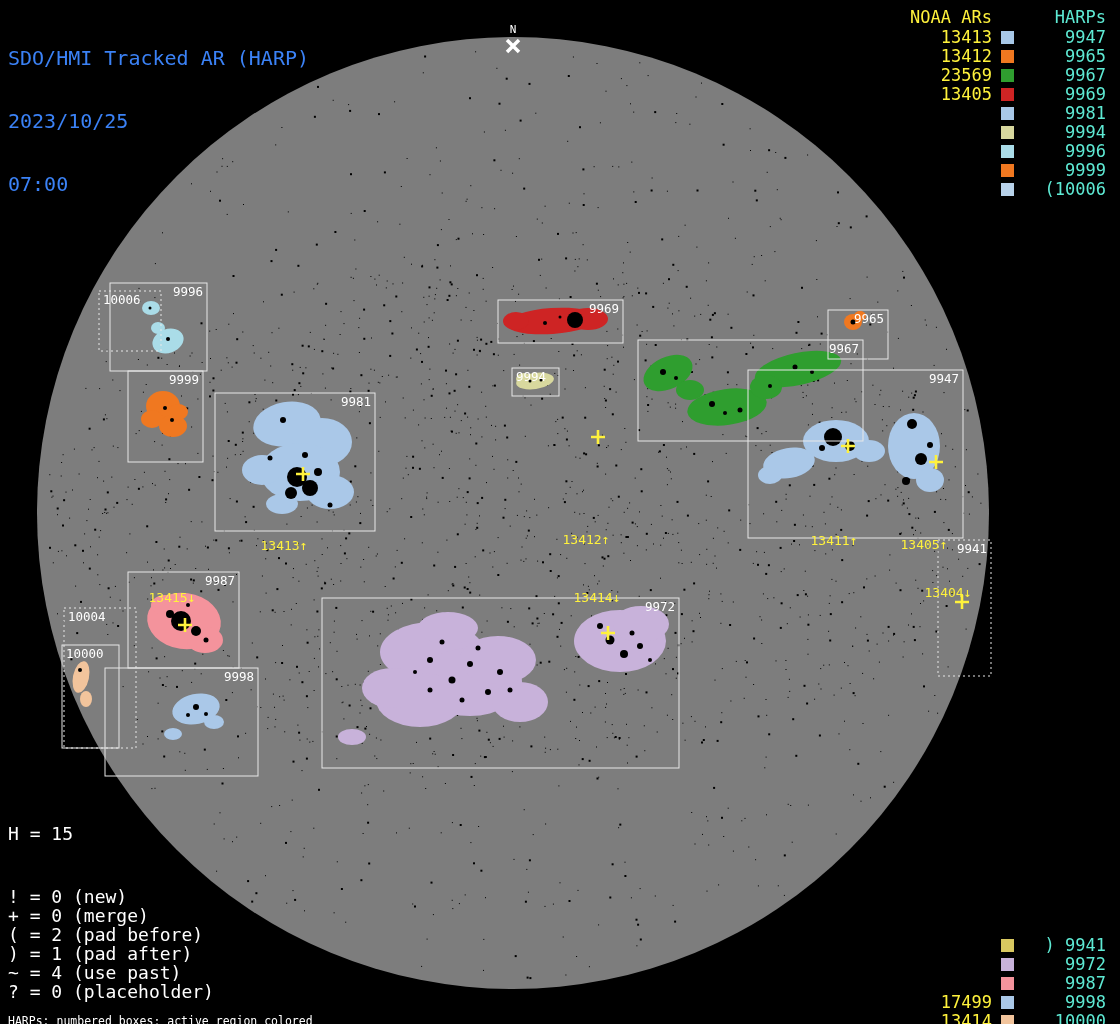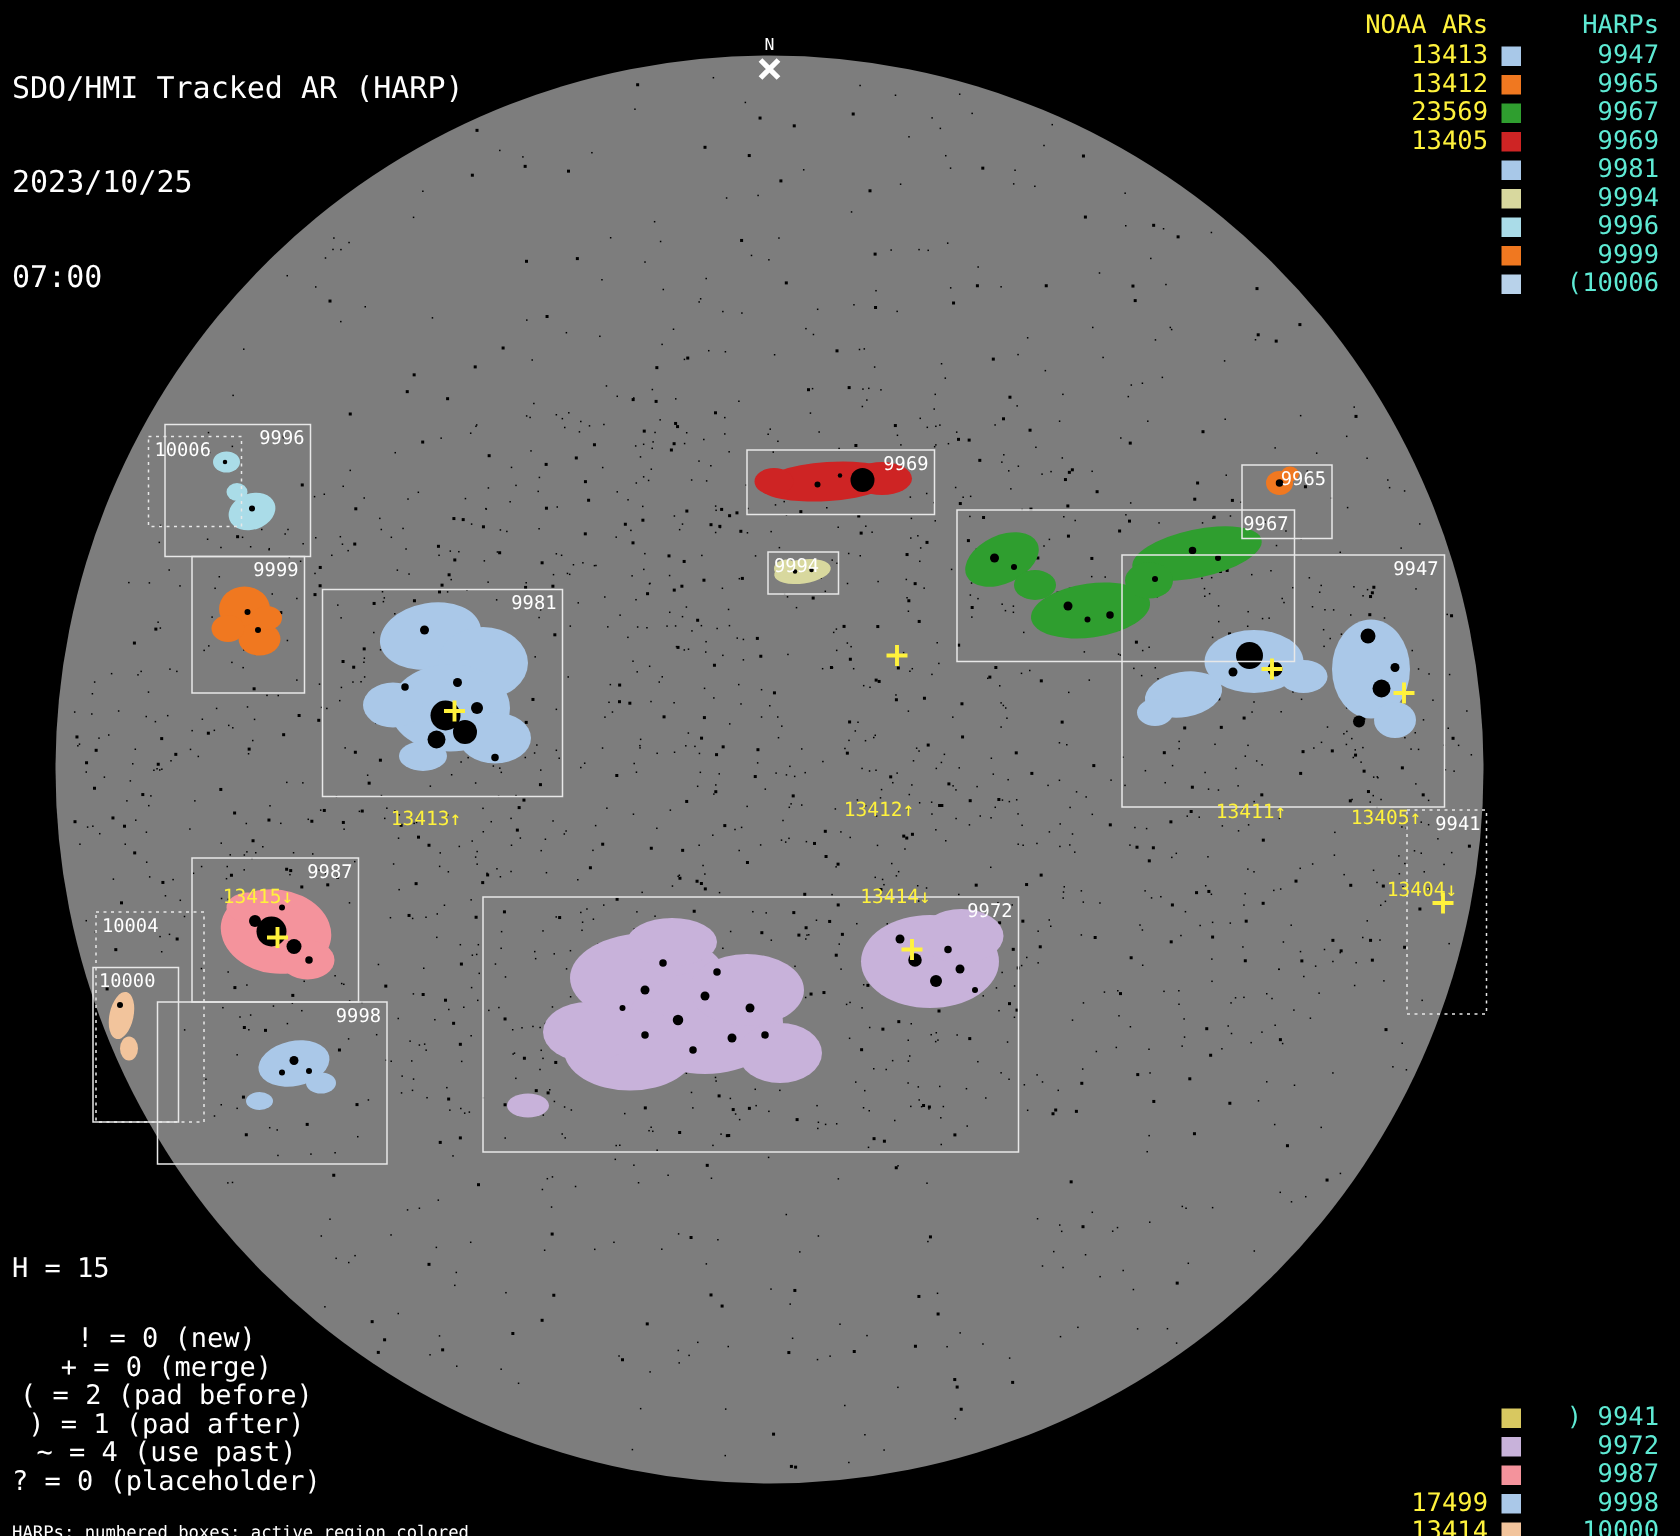--- a/index.html
+++ b/index.html
@@ -1,32 +1,32 @@
 <!DOCTYPE html>
 <html style="--yellow: #fff23c;"><head>
 <meta charset="utf-8">
 <style>
   html,body{margin:0;padding:0;background:#000;}
   body{width:1120px;height:1024px;overflow:hidden;font-family:"DejaVu Sans Mono",monospace;}
   .stage{position:relative;width:1120px;height:1024px;background:#000;}
   #disk-svg{position:absolute;left:0;top:0;}
-  .header{position:absolute;left:8px;top:6px;color:#ffffff;font-size:20px;line-height:21px;white-space:pre;}
+  .header{position:absolute;left:8px;top:6px;color:#3b82f6;font-size:20px;line-height:21px;white-space:pre;}
   .legend{position:absolute;right:14px;}
   .legend-top{top:6px;}
   .legend-bottom{top:936px;}
   .lrow{display:grid;grid-template-columns:95px 32px 82px;height:19px;align-items:center;font-size:17px;line-height:19px;}
   .lrow.lhead{height:22px;}
   .noaa-col{text-align:right;color:var(--yellow,#fff23c);white-space:pre;}
   .harp-col{text-align:right;color:#5eead4;white-space:pre;}
   .swatch-col{display:flex;align-items:center;}
   .swatch{display:inline-block;width:13px;height:13px;margin-left:9px;}
   .stats{position:absolute;left:8px;top:824px;color:#fff;font-size:18px;line-height:19px;}
-  #stats-lines{margin-top:28px;text-align:center;}
+  #stats-lines{margin-top:44px;}
   #stats-lines div{line-height:19px;white-space:pre;}
-  .harp-count{white-space:pre;margin-top:12px;}
+  .harp-count{white-space:pre;}
   .footnotes{position:absolute;left:8px;top:991px;color:#fff;font-size:11.5px;line-height:12px;white-space:pre;}
 </style>
 </head>
 <body>
 
 <div class="stage">
 
   <svg id="disk-svg" width="1120" height="1024" viewBox="0 0 1120 1024">
       <defs>
         <clipPath id="diskClip">

